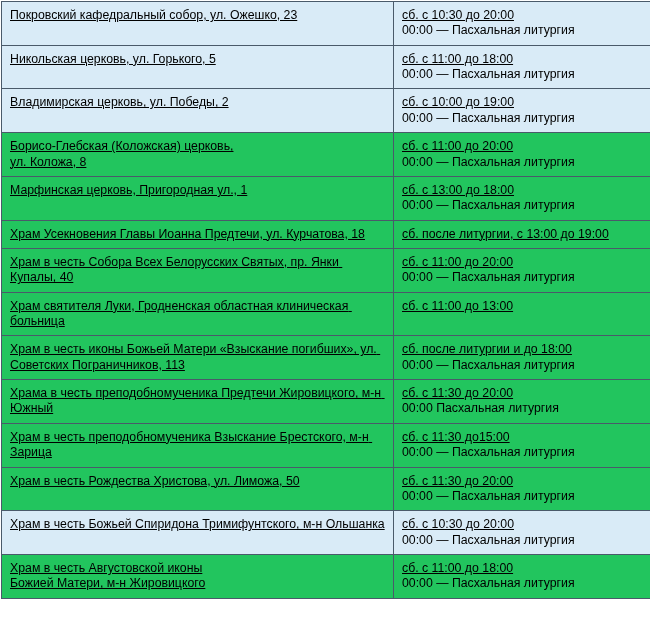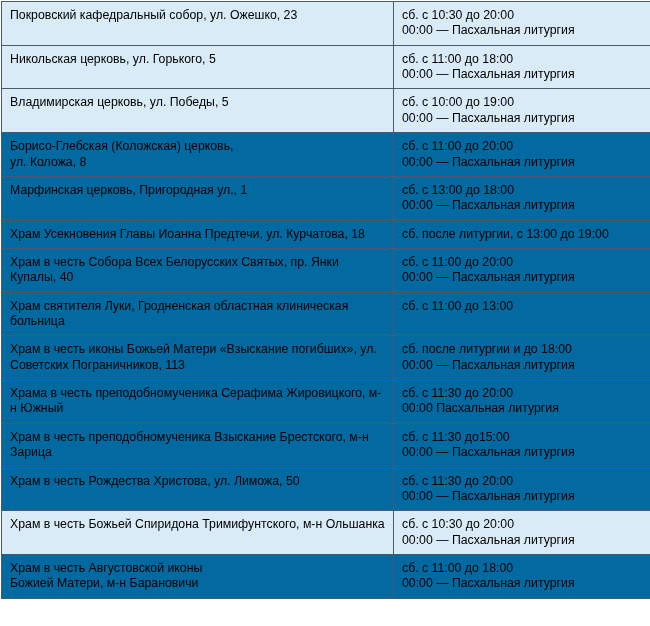--- a/index.html
+++ b/index.html
@@ -29,25 +29,26 @@
   .schedule-table td.place {
     width: 376px;
   }
   .schedule-table td.time {
     width: 268px;
   }
   .row-shaded td {
     background: #d9ebf7;
   }
   .row-plain td {
-    background: #0369a1;
+    background: #22c55e;
   }
   .line {
     display: block;
     white-space: pre-wrap;
+    text-decoration: underline;
   }
   .liturgy {
     display: block;
   }
 </style>
 </head>
 <body>
 
 <table class="schedule-table">
   <tbody>
@@ -64,21 +65,21 @@
       <td class="place">
           <span class="line">Никольская церковь, ул. Горького, 5</span>
         </td>
       <td class="time">
           <span class="line">сб. с 11:00 до 18:00</span>
           <span class="liturgy">00:00 — Пасхальная литургия</span>
         </td>
     </tr>
     <tr class="row-shaded">
       <td class="place">
-          <span class="line">Владимирская церковь, ул. Победы, 5</span>
+          <span class="line">Владимирская церковь, ул. Победы, 2</span>
         </td>
       <td class="time">
           <span class="line">сб. с 10:00 до 19:00</span>
           <span class="liturgy">00:00 — Пасхальная литургия</span>
         </td>
     </tr>
     <tr class="row-plain">
       <td class="place">
           <span class="line">Борисо-Глебская (Коложская) церковь,
 ул. Коложа, 8</span>
@@ -128,21 +129,21 @@
       <td class="place">
           <span class="line">Храм в честь иконы Божьей Матери «Взыскание погибших», ул. Советских Пограничников, 113</span>
         </td>
       <td class="time">
           <span class="line">сб. после литургии и до 18:00</span>
           <span class="liturgy">00:00 — Пасхальная литургия</span>
         </td>
     </tr>
     <tr class="row-plain">
       <td class="place">
-          <span class="line">Храма в честь преподобномученика Серафима Жировицкого, м-н Южный</span>
+          <span class="line">Храма в честь преподобномученика Предтечи Жировицкого, м-н Южный</span>
         </td>
       <td class="time">
           <span class="line">сб. с 11:30 до 20:00</span>
           <span class="liturgy">00:00 Пасхальная литургия</span>
         </td>
     </tr>
     <tr class="row-plain">
       <td class="place">
           <span class="line">Храм в честь преподобномученика Взыскание Брестского, м-н Зарица</span>
         </td>
@@ -165,21 +166,21 @@
           <span class="line">Храм в честь Божьей Спиридона Тримифунтского, м-н Ольшанка</span>
         </td>
       <td class="time">
           <span class="line">сб. с 10:30 до 20:00</span>
           <span class="liturgy">00:00 — Пасхальная литургия</span>
         </td>
     </tr>
     <tr class="row-plain">
       <td class="place">
           <span class="line">Храм в честь Августовской иконы
-Божией Матери, м-н Барановичи</span>
+Божией Матери, м-н Жировицкого</span>
         </td>
       <td class="time">
           <span class="line">сб. с 11:00 до 18:00</span>
           <span class="liturgy">00:00 — Пасхальная литургия</span>
         </td>
     </tr>
   </tbody>
 </table>
 
 </body></html>

